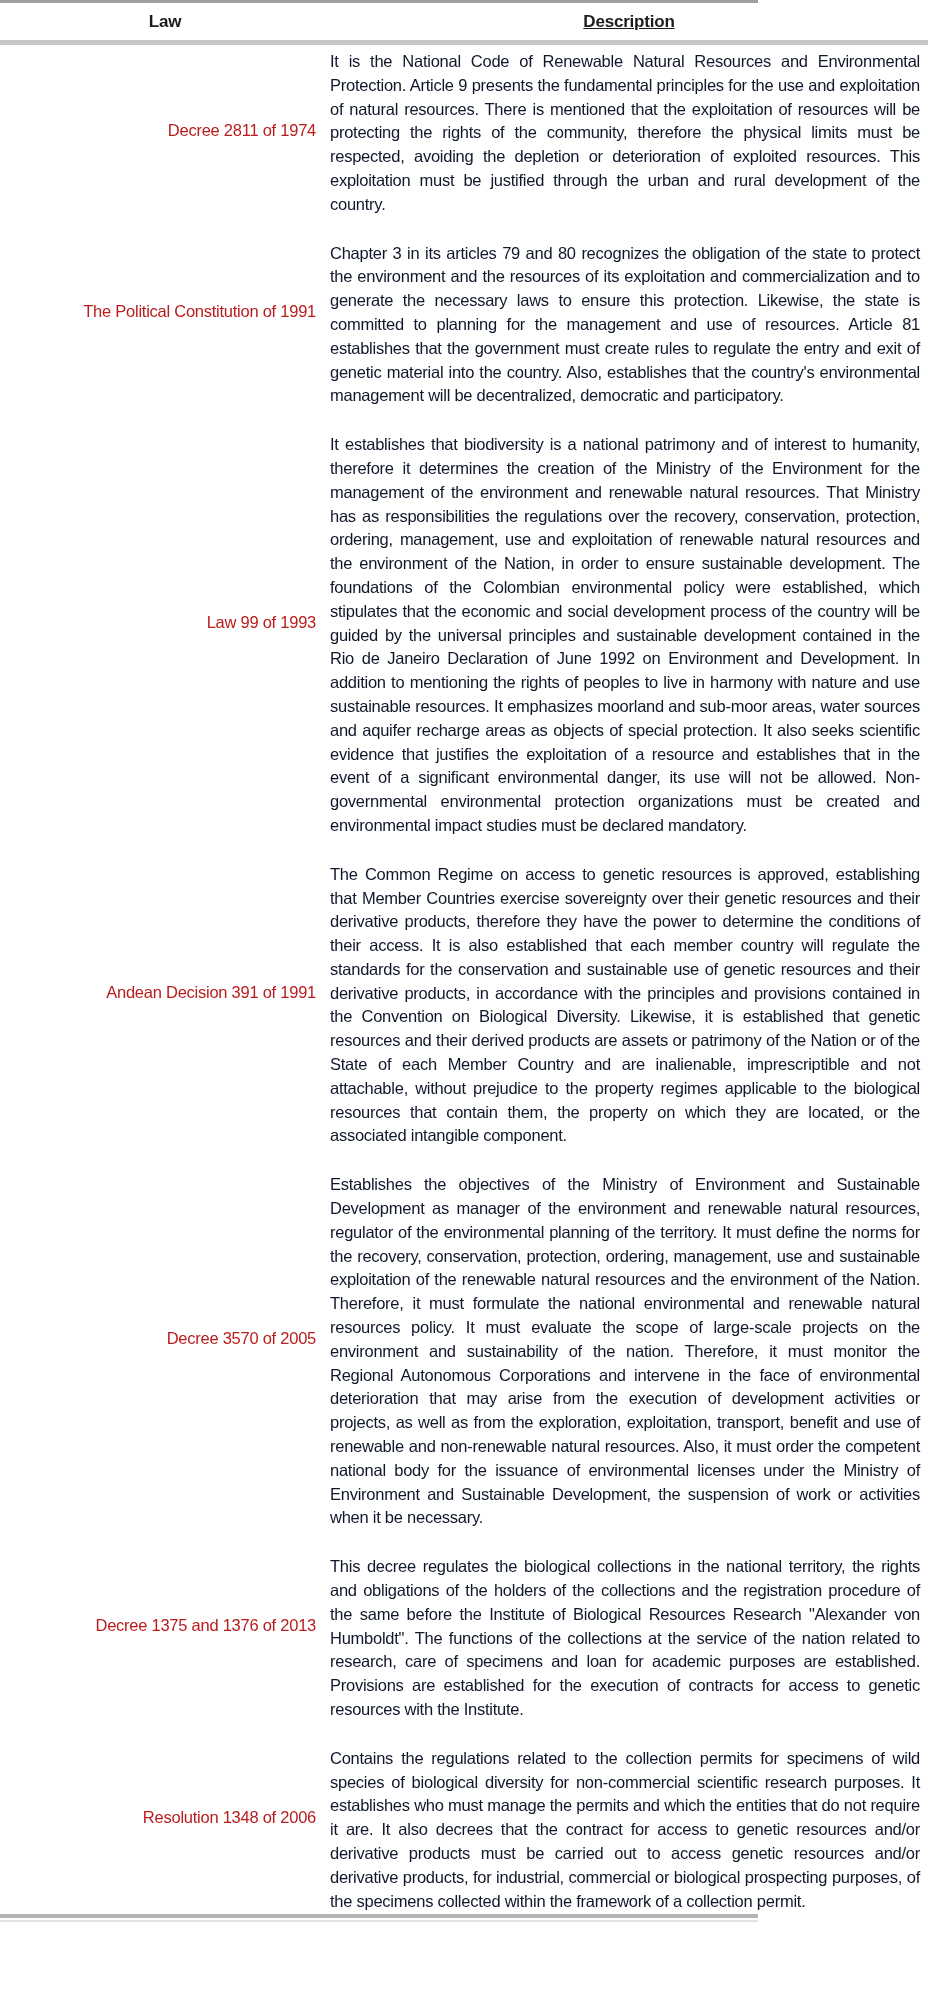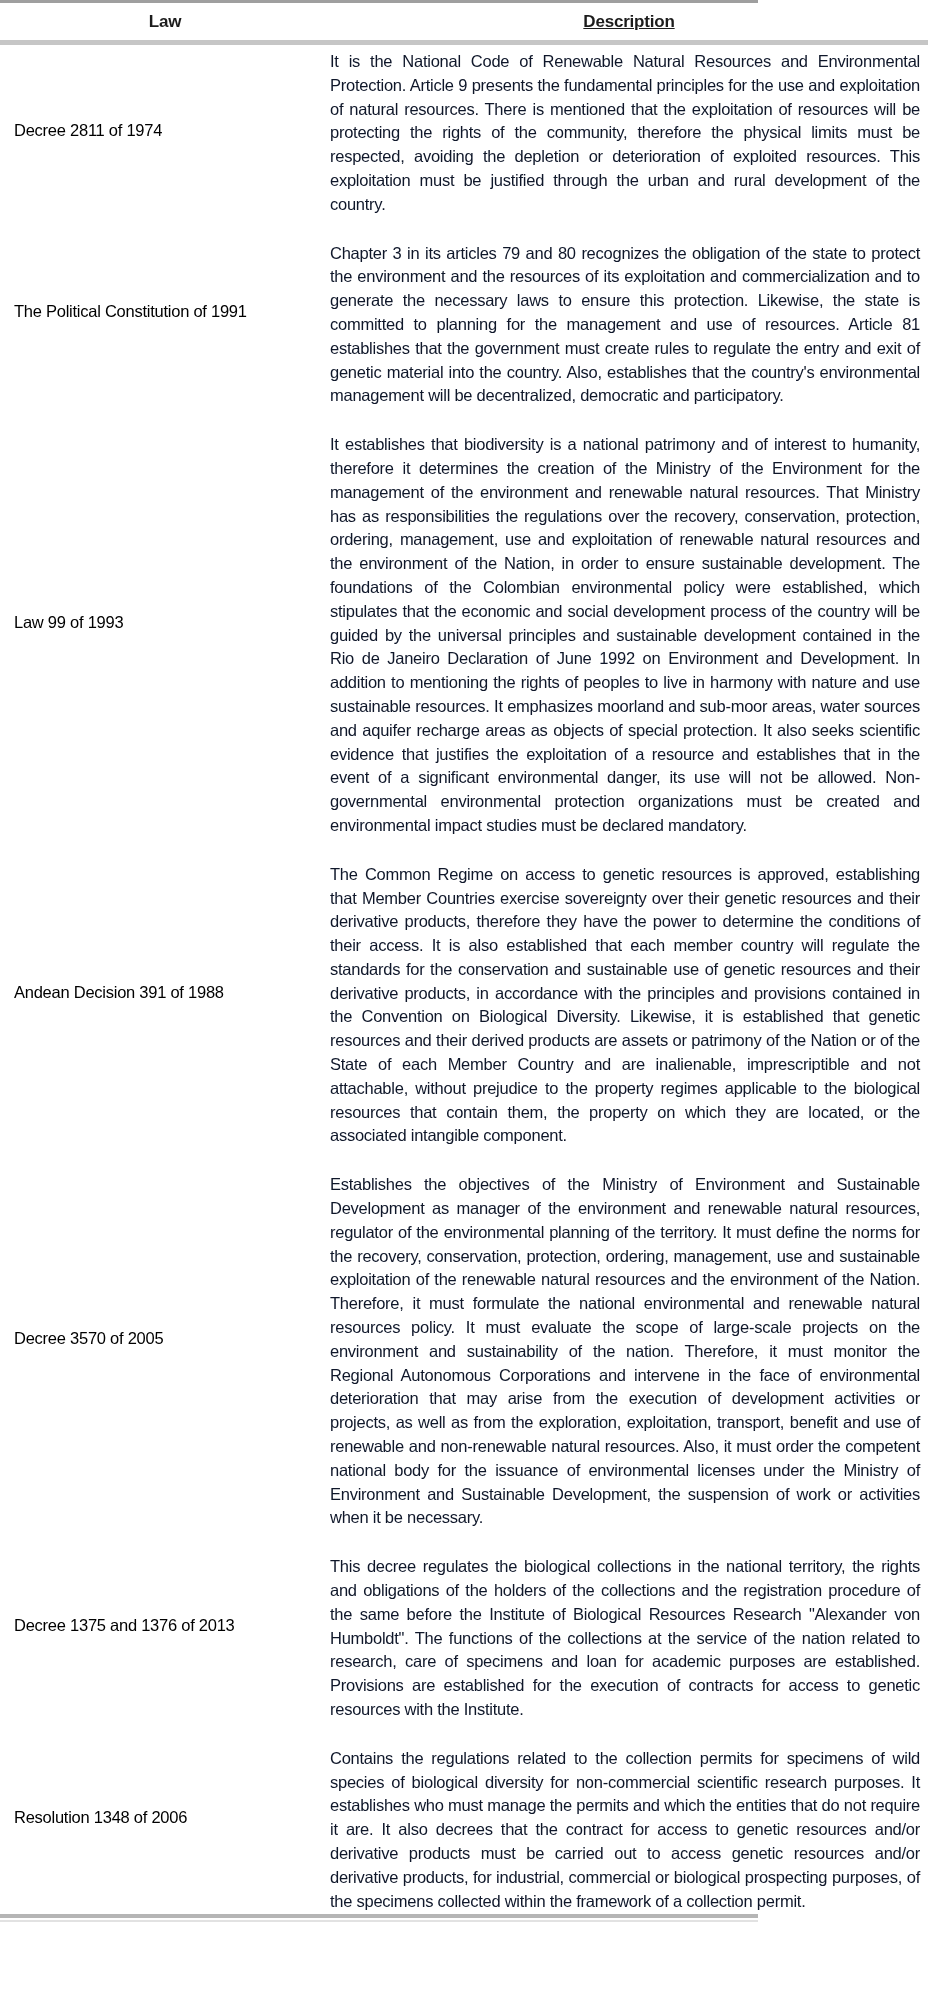--- a/index.html
+++ b/index.html
@@ -53,23 +53,23 @@
   .col-desc { width: 598px; text-decoration: underline; }
   .td {
     display: table-cell;
     font-size: 16.5px;
     line-height: 23.8px;
     letter-spacing: -0.25px;
   }
   .td.law {
     width: 330px;
     vertical-align: middle;
-    text-align: left;
+    text-align: right;
     padding: 0 14px 0 14px;
-    color: #000000;
+    color: #b91c1c;
   }
   .td.desc {
     width: 598px;
     vertical-align: top;
     text-align: justify;
     text-justify: inter-word;
     padding: 25px 8px 0 0;
     color: #0f172a;
   }
   .tr.first .td.desc { padding-top: 5px; }
@@ -98,21 +98,21 @@
       <div class="td law">The Political Constitution of 1991</div>
       <div class="td desc">Chapter 3 in its articles 79 and 80 recognizes the obligation of the state to protect the environment and the resources of its exploitation and commercialization and to generate the necessary laws to ensure this protection. Likewise, the state is committed to planning for the management and use of resources. Article 81 establishes that the government must create rules to regulate the entry and exit of genetic material into the country. Also, establishes that the country's environmental management will be decentralized, democratic and participatory.</div>
     </div>
 
     <div class="tr">
       <div class="td law">Law 99 of 1993</div>
       <div class="td desc">It establishes that biodiversity is a national patrimony and of interest to humanity, therefore it determines the creation of the Ministry of the Environment for the management of the environment and renewable natural resources. That Ministry has as responsibilities the regulations over the recovery, conservation, protection, ordering, management, use and exploitation of renewable natural resources and the environment of the Nation, in order to ensure sustainable development. The foundations of the Colombian environmental policy were established, which stipulates that the economic and social development process of the country will be guided by the universal principles and sustainable development contained in the Rio de Janeiro Declaration of June 1992 on Environment and Development. In addition to mentioning the rights of peoples to live in harmony with nature and use sustainable resources. It emphasizes moorland and sub-moor areas, water sources and aquifer recharge areas as objects of special protection. It also seeks scientific evidence that justifies the exploitation of a resource and establishes that in the event of a significant environmental danger, its use will not be allowed. Non-governmental environmental protection organizations must be created and environmental impact studies must be declared mandatory.</div>
     </div>
 
     <div class="tr">
-      <div class="td law">Andean Decision 391 of 1988</div>
+      <div class="td law">Andean Decision 391 of 1991</div>
       <div class="td desc">The Common Regime on access to genetic resources is approved, establishing that Member Countries exercise sovereignty over their genetic resources and their derivative products, therefore they have the power to determine the conditions of their access. It is also established that each member country will regulate the standards for the conservation and sustainable use of genetic resources and their derivative products, in accordance with the principles and provisions contained in the Convention on Biological Diversity. Likewise, it is established that genetic resources and their derived products are assets or patrimony of the Nation or of the State of each Member Country and are inalienable, imprescriptible and not attachable, without prejudice to the property regimes applicable to the biological resources that contain them, the property on which they are located, or the associated intangible component.</div>
     </div>
 
     <div class="tr">
       <div class="td law">Decree 3570 of 2005</div>
       <div class="td desc">Establishes the objectives of the Ministry of Environment and Sustainable Development as manager of the environment and renewable natural resources, regulator of the environmental planning of the territory. It must define the norms for the recovery, conservation, protection, ordering, management, use and sustainable exploitation of the renewable natural resources and the environment of the Nation. Therefore, it must formulate the national environmental and renewable natural resources policy. It must evaluate the scope of large-scale projects on the environment and sustainability of the nation. Therefore, it must monitor the Regional Autonomous Corporations and intervene in the face of environmental deterioration that may arise from the execution of development activities or projects, as well as from the exploration, exploitation, transport, benefit and use of renewable and non-renewable natural resources. Also, it must order the competent national body for the issuance of environmental licenses under the Ministry of Environment and Sustainable Development, the suspension of work or activities when it be necessary.</div>
     </div>
 
     <div class="tr">
       <div class="td law">Decree 1375 and 1376 of 2013</div>

